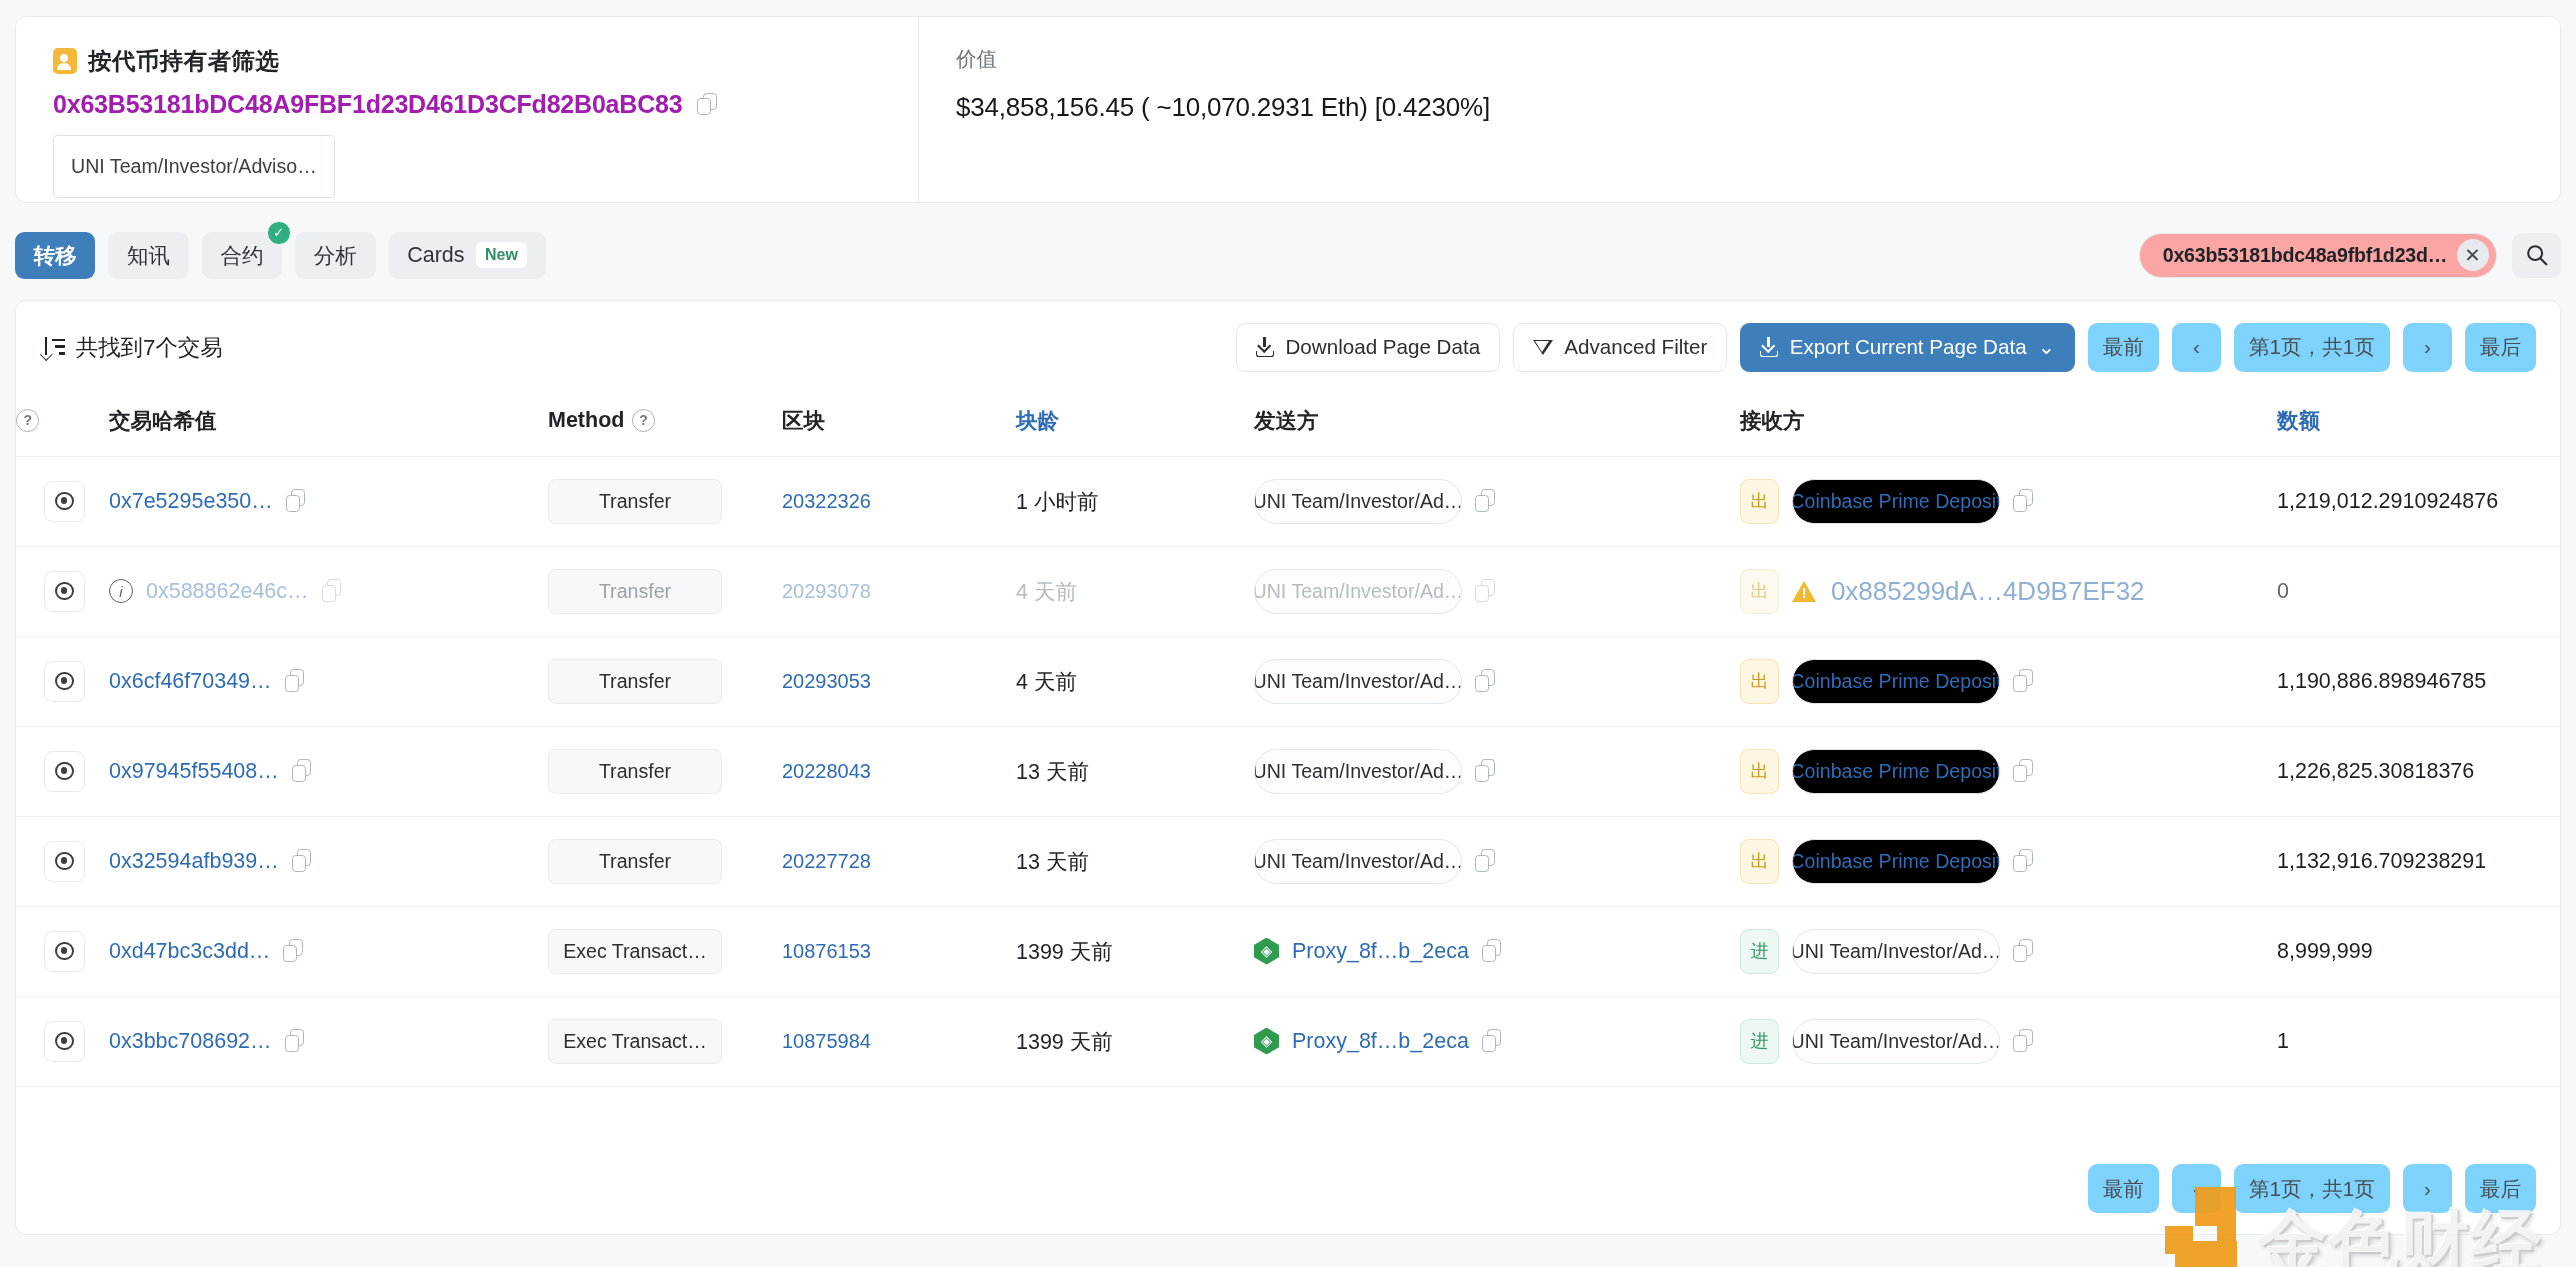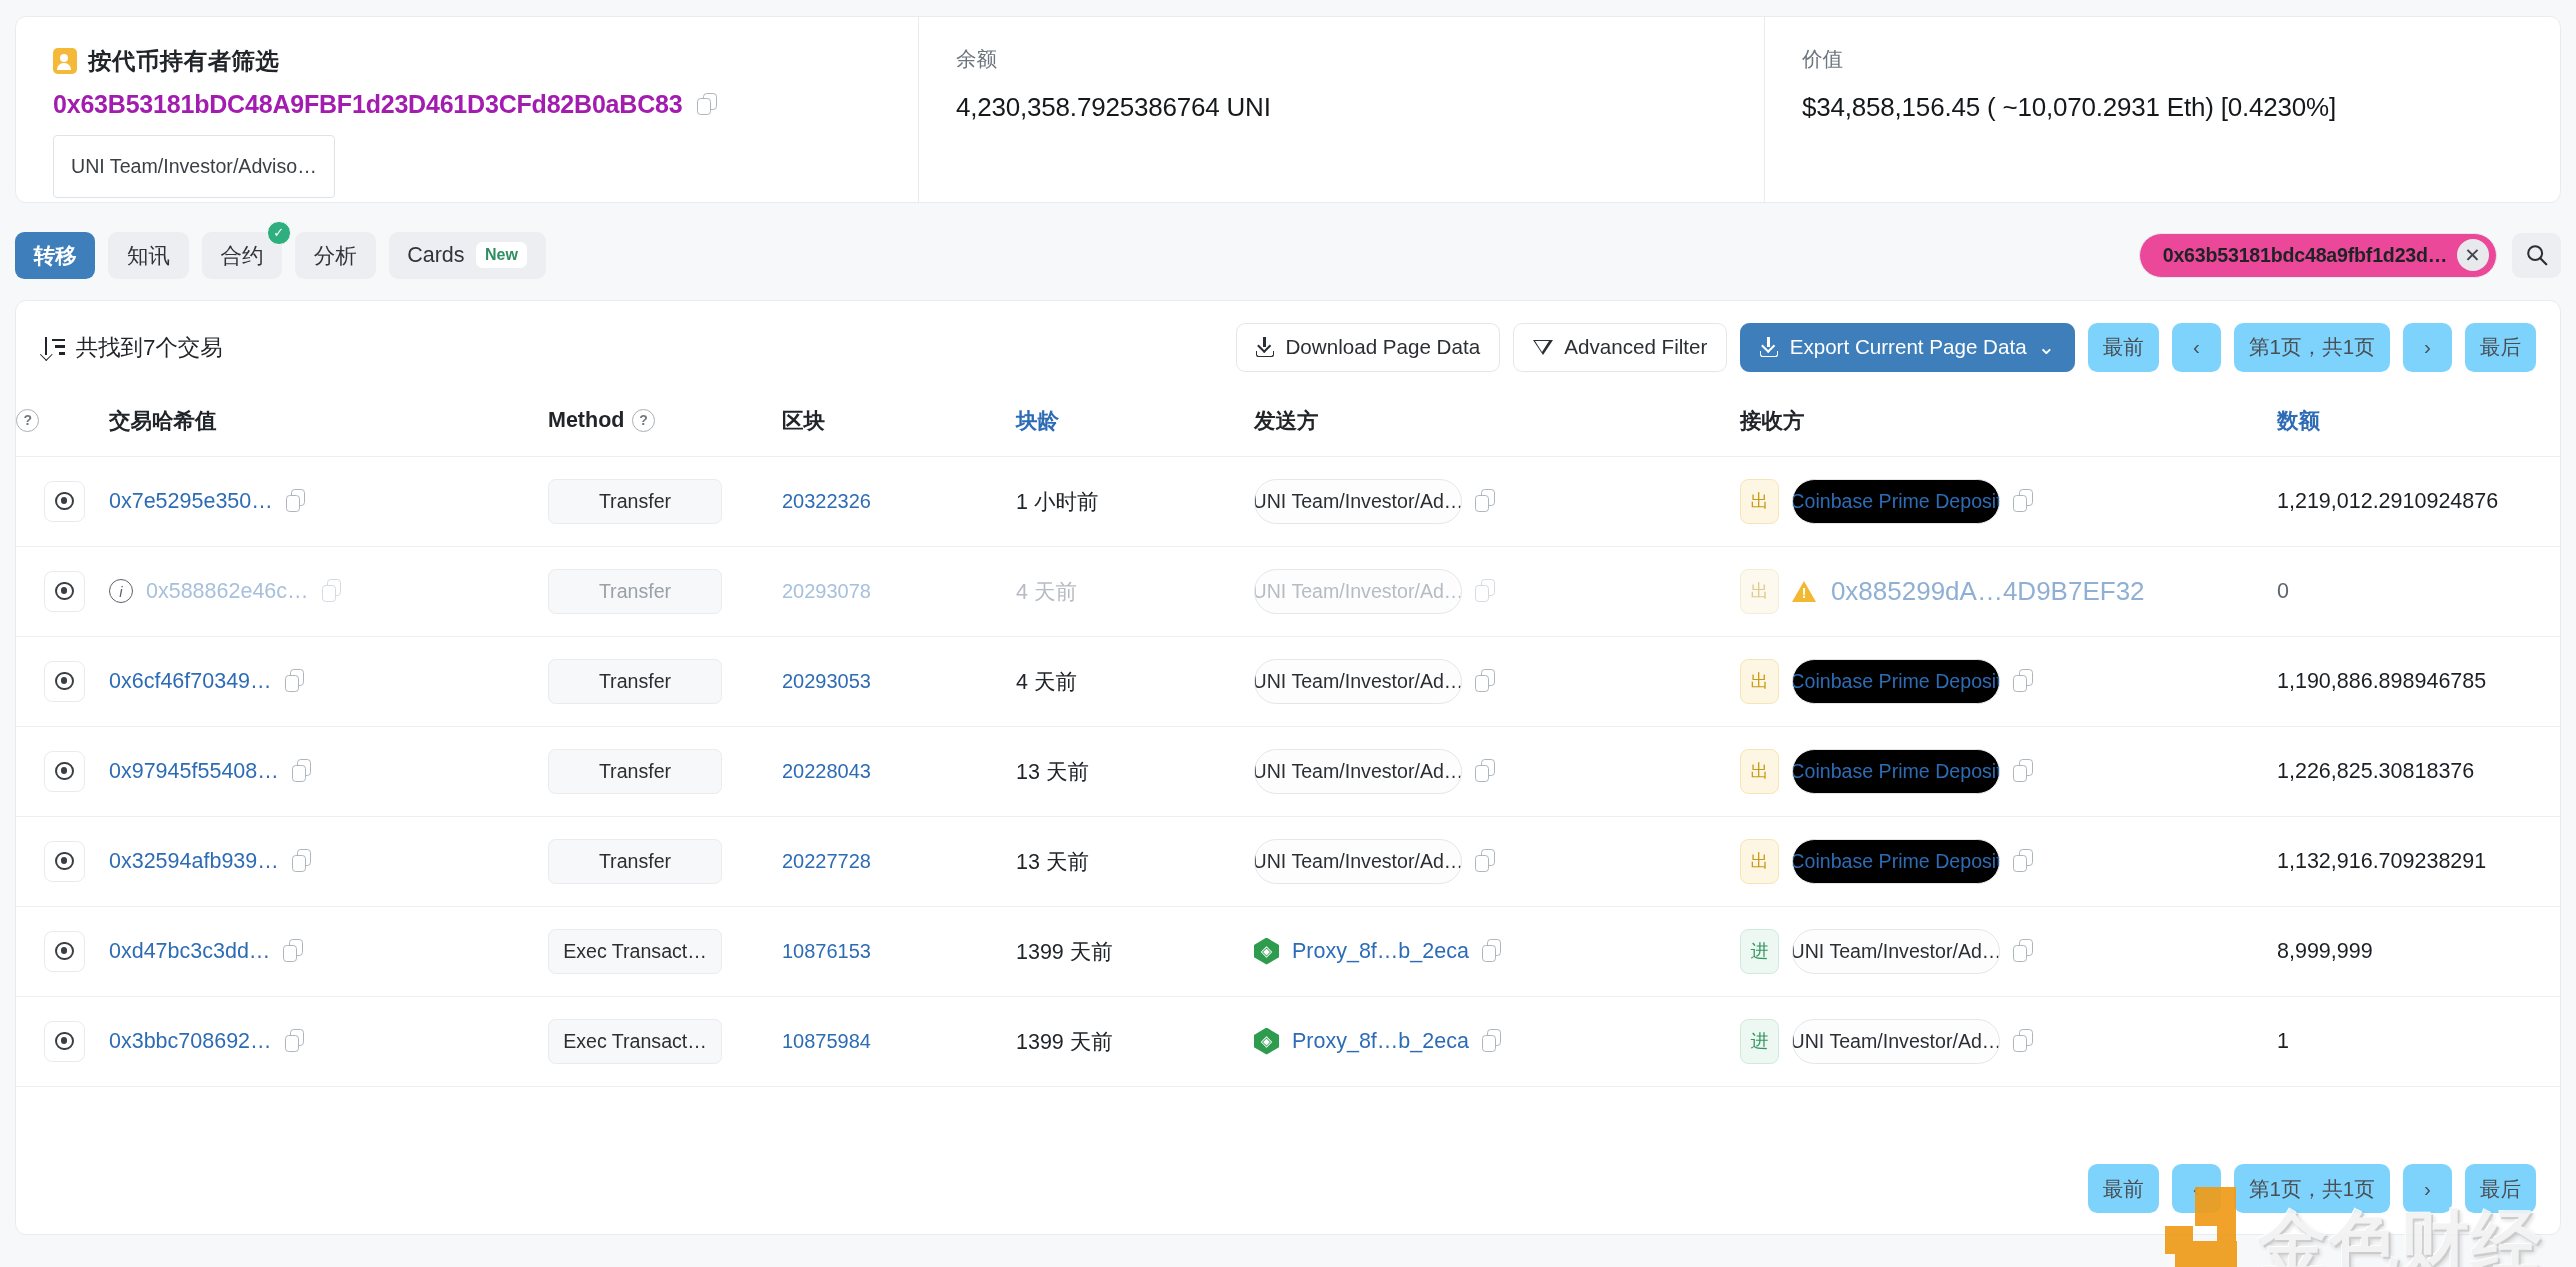--- a/index.html
+++ b/index.html
@@ -84,21 +84,21 @@
   .tab .new-badge {
     margin-left: 11.2px; background: #fff; color: #2f8f63; border-radius: 6.5px;
     font-size: 16px; padding: 3.7px 9.3px; font-weight: 600;
   }
   .tabbar-right {
     position: absolute; right: 0; top: 0; height: 56px;
     display: flex; align-items: center; gap: 15px;
   }
   .search-pill {
     display: flex; align-items: center; gap: 9.3px;
-    background: #ec4899; border: 0.9px solid #e6e8eb; border-radius: 23.4px;
+    background: #fca5a5; border: 0.9px solid #e6e8eb; border-radius: 23.4px;
     height: 45px; padding: 0 7.5px 0 22.4px; min-width: 336px;
   }
   .search-pill .val { font-size: 19.6px; font-weight: 700; color: #1f2326; letter-spacing: -0.2px; }
   .clear-btn {
     width: 32px; height: 32px; border-radius: 50%; background: #e7e9ec;
     display: flex; align-items: center; justify-content: center;
     font-size: 19.6px; color: #42464b; cursor: pointer;
   }
   .search-btn {
     width: 49px; height: 45px; border-radius: 9.3px; background: #eceef1;
@@ -292,24 +292,20 @@
       <div class="addr-row">
         <span class="addr-link">0x63B53181bDC48A9FBF1d23D461D3CFd82B0aBC83</span>
         <span class="copy">
             <i></i>
             <i></i>
           </span>
       </div>
       <span class="tag-pill">UNI Team/Investor/Adviso…</span>
     </div>
 
-    <div class="summary-col c2">
-      <div class="sm-label">余额</div>
-      <div class="sm-value">4,230,358.7925386764 UNI</div>
-    </div>
 
     <div class="summary-col c3">
       <div class="sm-label">价值</div>
       <div class="sm-value">$34,858,156.45 ( ~10,070.2931 Eth) [0.4230%]</div>
     </div>
   </div>
 
   <div class="tabbar">
     <div id="tabs-host" style="display:flex;align-items:center;">
         <div class="tab active">

